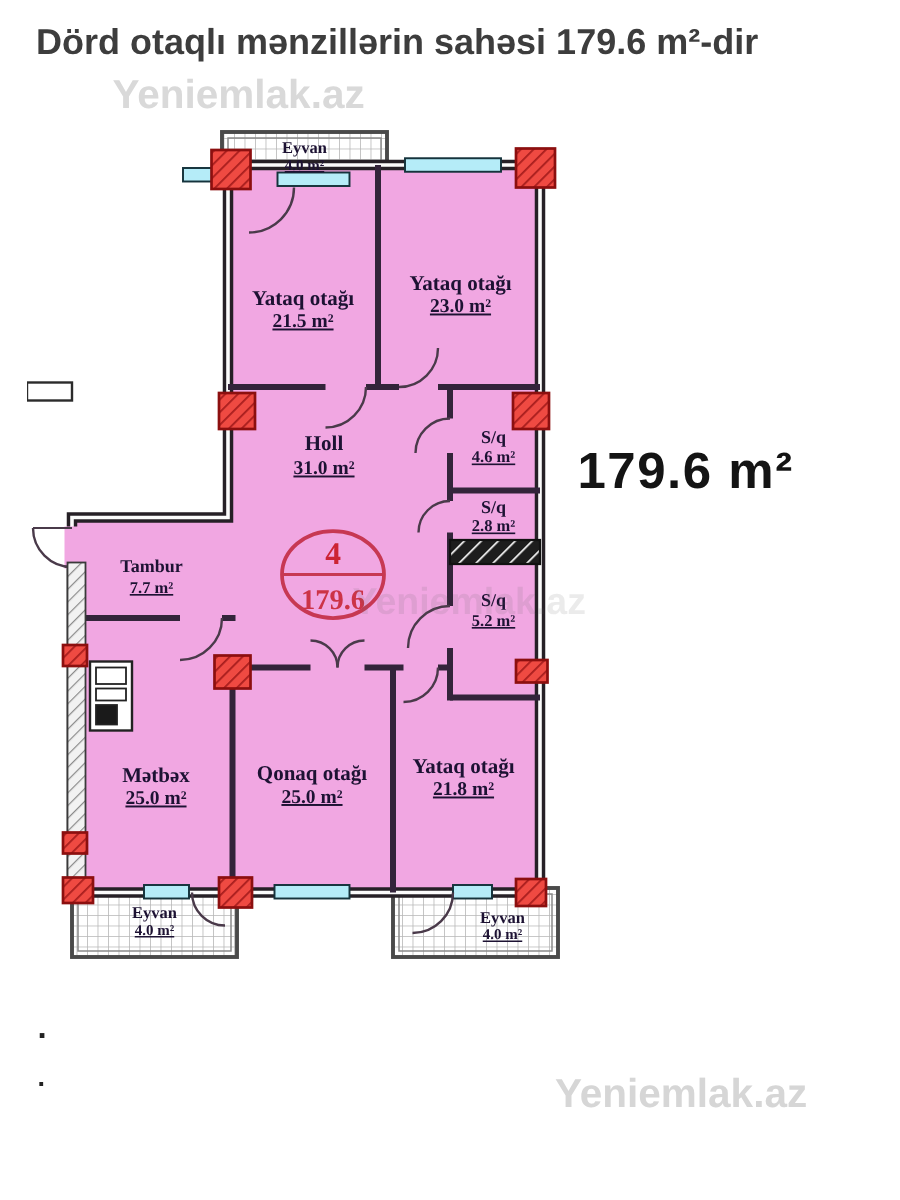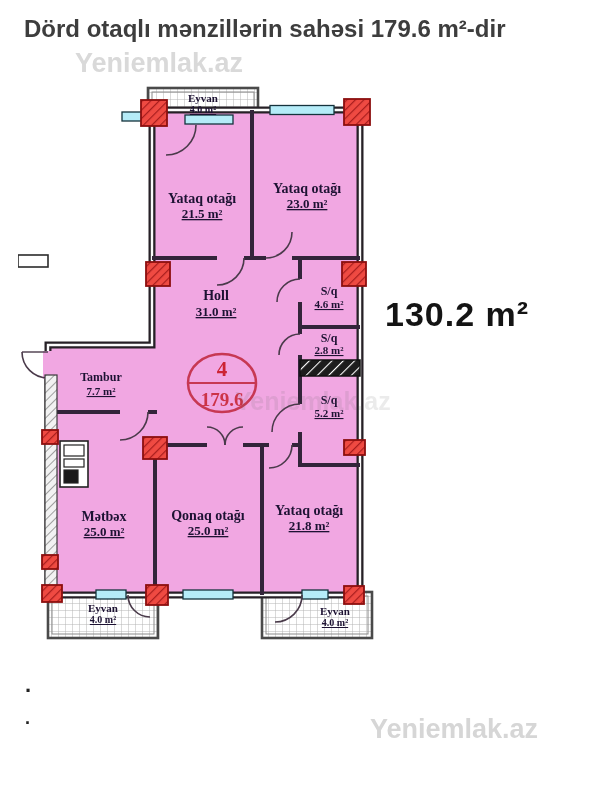--- a/index.html
+++ b/index.html
@@ -185,20 +185,20 @@
       <text class="rarea" x="279" y="445">21.8 m²</text>
 
       <text class="rname-xs" x="73" y="527">Eyvan</text>
       <text class="rarea-xs" x="73" y="538">4.0 m²</text>
 
       <text class="rname-xs" x="305" y="530">Eyvan</text>
       <text class="rarea-xs" x="305" y="541">4.0 m²</text>
     </g>
   </svg>
 
-  <div class="big-area">130.2 m²</div>
+  <div class="big-area">179.6 m²</div>
 
   <div class="dot dot-1">.</div>
   <div class="dot dot-2">.</div>
 
   <div class="wm wm-bottom">Yeniemlak.az</div>
 
 </div>
 
 </body></html>

